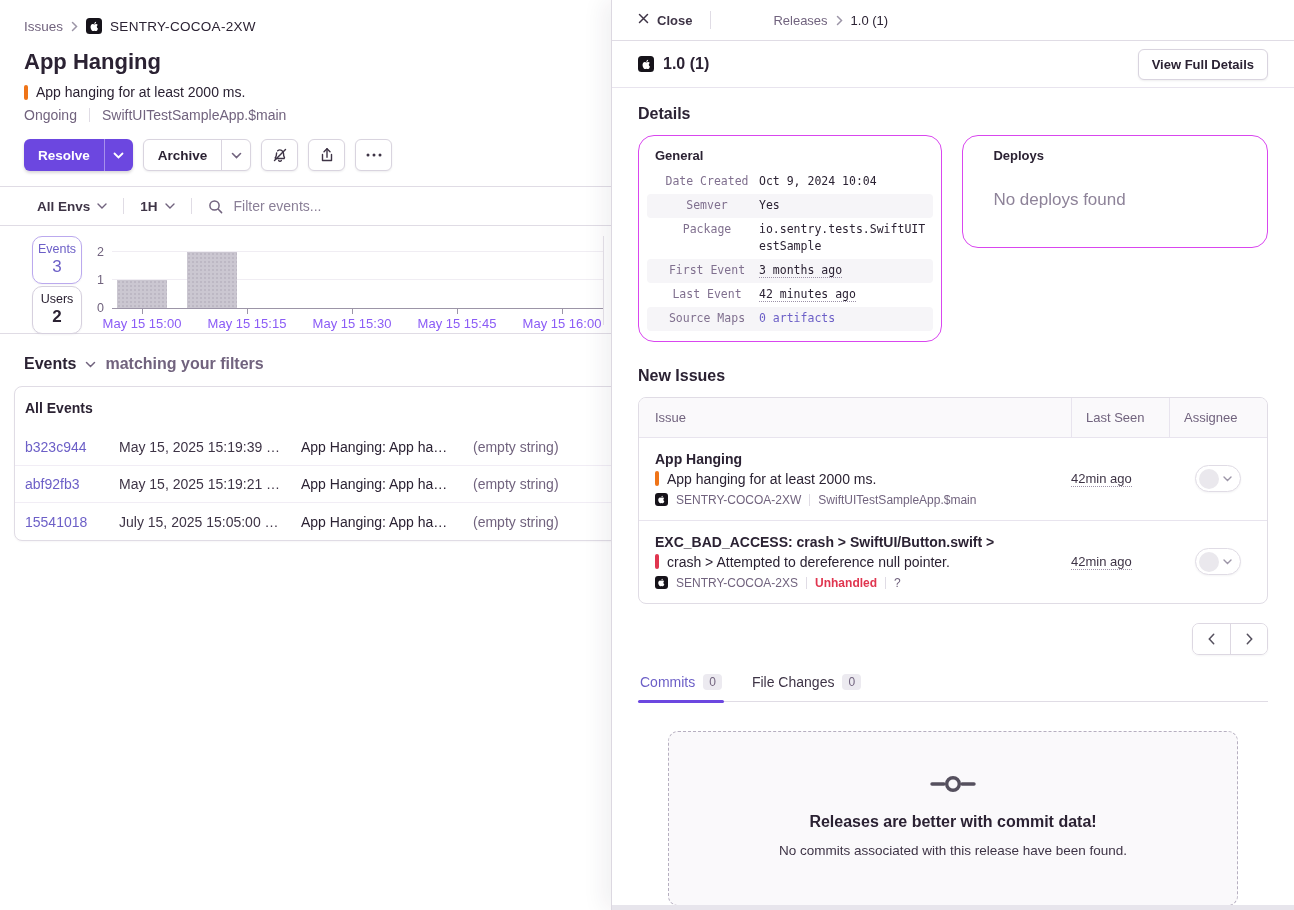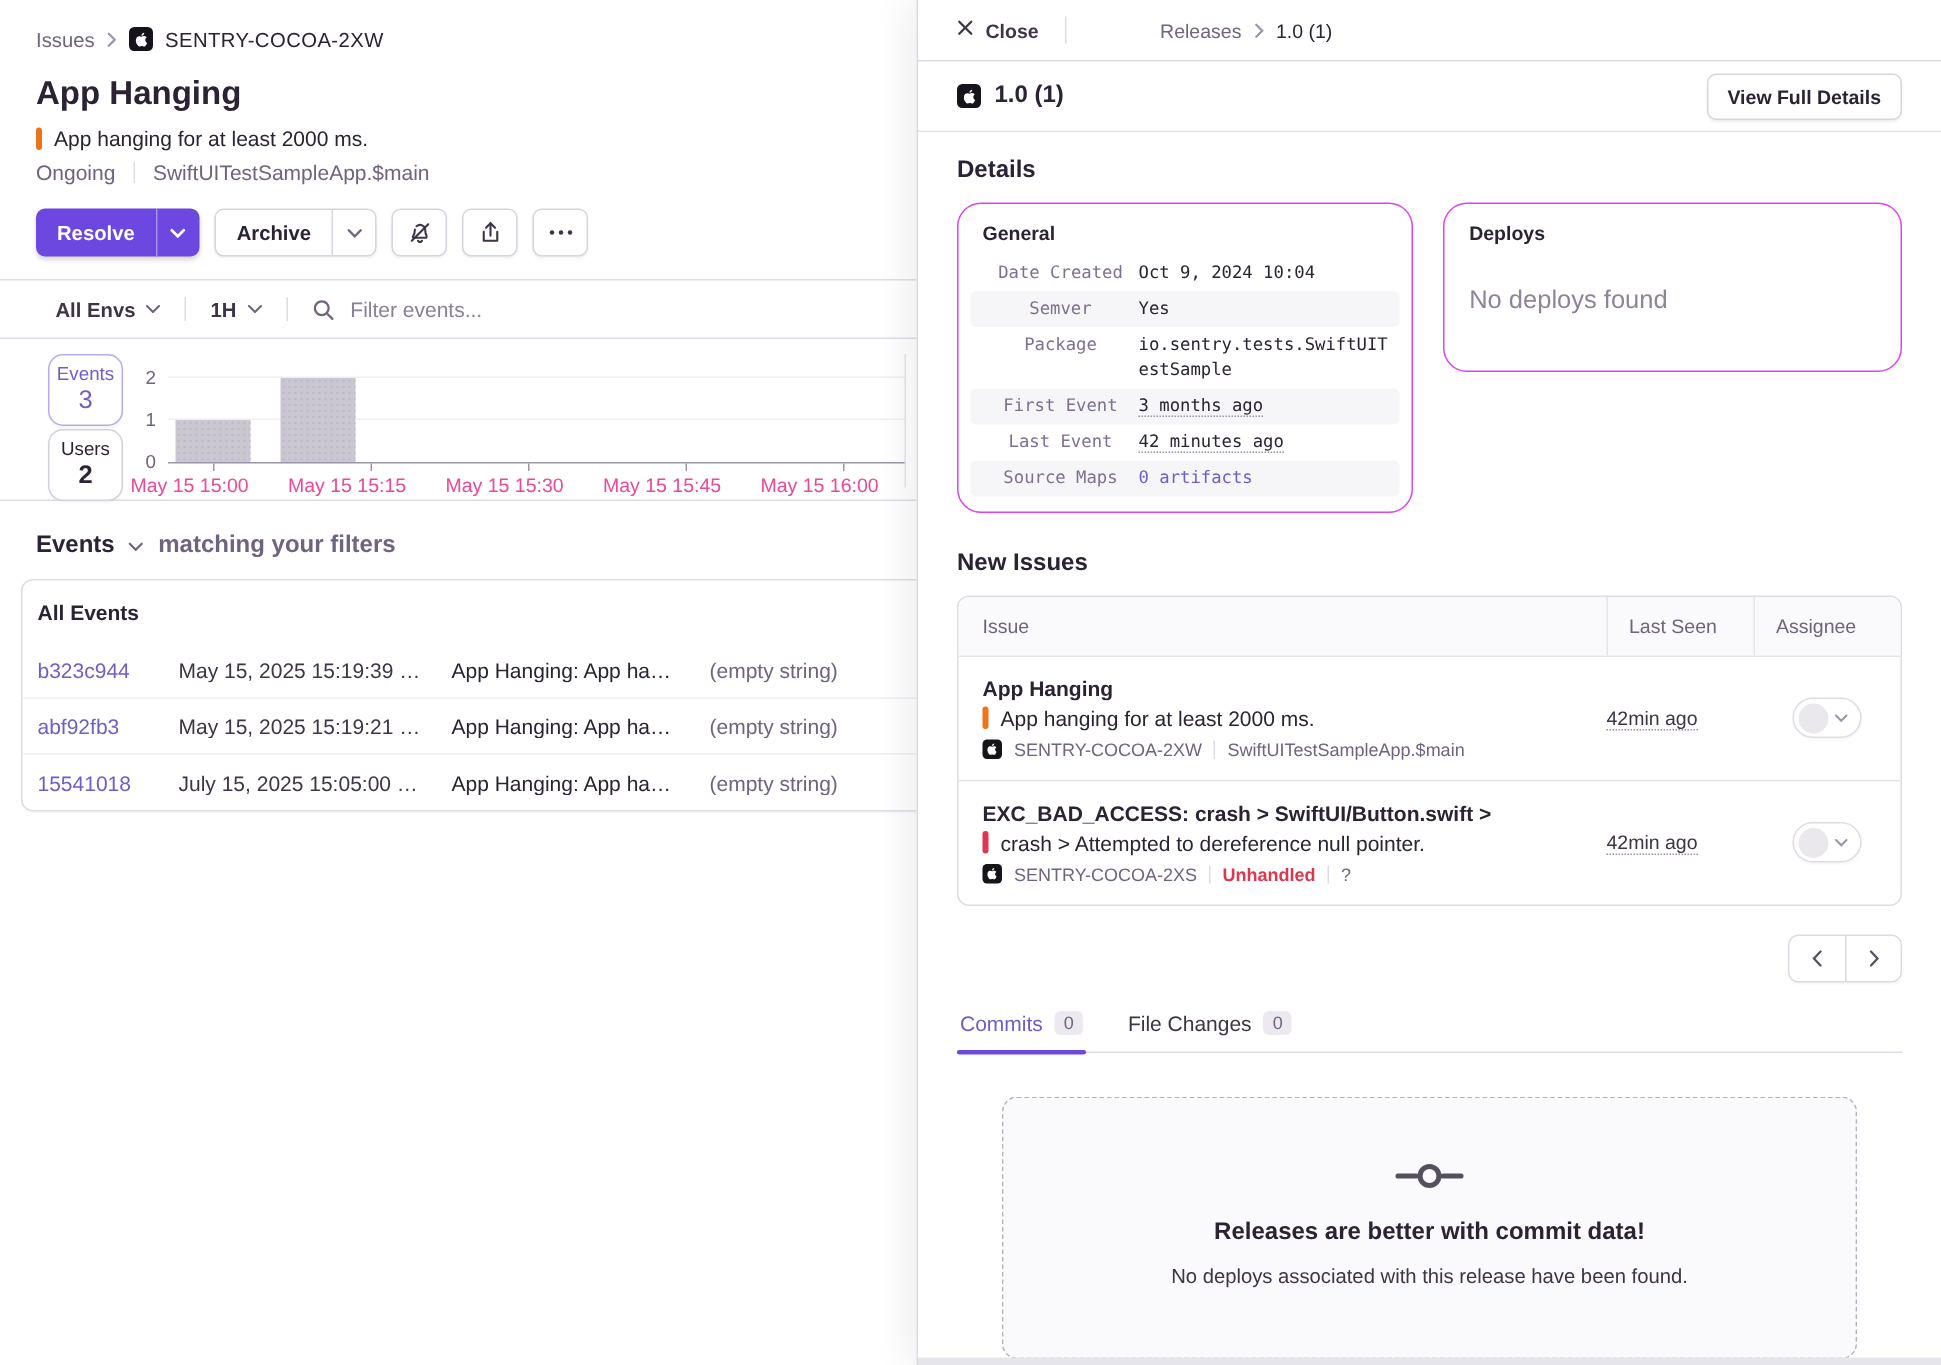--- a/index.html
+++ b/index.html
@@ -59,21 +59,21 @@
   .stat-card.selected { border-color:#BBA9EE; }
   .stat-card.selected .lbl, .stat-card.selected .val { color:#6C5FC7; }
   .stat-card.selected .val { font-weight:400; }
 
   .plot { position:absolute; left:112px; top:20px; width:492px; height:63px; border-bottom:1px solid #9C95A7; }
   .gridline { position:absolute; left:0; right:0; height:1px; background:#F0EDF3; }
   .bar { position:absolute; bottom:0; width:50px; background:#CBC7D1;
          background-image:radial-gradient(#BDB8C4 0.8px, transparent 0.8px); background-size:4px 4px; }
   .tickmark { position:absolute; bottom:-6px; width:1px; height:5px; background:#9C95A7; }
   .ylab { position:absolute; left:88px; width:16px; text-align:right; font-size:12.5px; color:#71637E; }
-  .xlab { position:absolute; top:90px; width:110px; text-align:left; font-size:13px; color:#ec4899; white-space:nowrap; }
+  .xlab { position:absolute; top:90px; width:110px; text-align:center; font-size:13px; color:#8b5cf6; white-space:nowrap; }
   .plot-right-border { position:absolute; left:603px; top:10px; bottom:8px; width:1px; background:#E6E3EA; }
 
   .list-heading { display:flex; align-items:center; gap:9px; margin:21px 0 13px 24px; font-size:16px; }
   .list-heading .primary { font-weight:700; color:#2B2233; }
   .list-heading .secondary { font-weight:700; color:#71637E; }
 
   .events-card { margin-left:14px; width:747px; border:1px solid #E0DCE5; border-radius:8px; background:#fff; overflow:hidden; box-shadow:0 1px 2px rgba(43,34,51,.04); }
   .events-card-title { padding:13px 10px; font-size:14px; font-weight:700; color:#2B2233; }
   .etable-header { display:grid; grid-template-columns:94px 182px 172px 1fr; background:#FAF9FB; border-top:1px solid #E8E4EE; border-bottom:1px solid #E8E4EE; color:#71637E; font-size:13px; font-weight:600; }
   .etable-header > div { padding:9px 10px; display:flex; align-items:center; gap:5px; }
@@ -108,21 +108,21 @@
   .general-card { width:306px; padding:12px 8px 10px; }
   .card-title { font-size:13px; font-weight:700; color:#2B2233; padding:0 8px; margin-bottom:7px; }
   .kv { display:grid; grid-template-columns:104px 1fr; padding:3px 8px; border-radius:4px;
         font-family:"DejaVu Sans Mono", monospace; font-size:11.5px; line-height:1.55; }
   .kv.alt { background:#F6F5F8; }
   .kv .k { color:#80708F;text-align:center; }
   .kv .v { color:#2B2233; word-break:break-word; }
   .dotted { border-bottom:1px dotted #9C92A8; cursor:default; }
   .mono-link { color:#6C5FC7; cursor:pointer; }
 
-  .deploys-card { width:307px; height:113px; padding:12px 16px; }
+  .deploys-card { width:307px; height:113px; padding:12px 30px; }
   .deploys-empty { text-align:left; font-size:17px; color:#8E8399; margin-top:27px; }
 
   .issues-card { border:1px solid #E0DCE5; border-radius:8px; overflow:hidden; margin-top:2px; }
   .ihead { display:grid; grid-template-columns:1fr 98px 98px; background:#FAF9FB; color:#71637E; font-size:13px; }
   .ihead > div { padding:12px 14px 12px 16px; }
   .ihead > div + div { border-left:1px solid #E8E4EE; padding-left:14px; }
   .irow { display:grid; grid-template-columns:1fr 98px 98px; align-items:center; border-top:1px solid #E8E4EE; }
   .irow-main { padding:13px 16px; min-width:0; }
   .ititle { font-size:14px; font-weight:700; color:#2B2233; margin-bottom:4px; white-space:nowrap; overflow:hidden; text-overflow:ellipsis; }
   .imsg { display:flex; align-items:center; gap:8px; font-size:14px; color:#2B2233; margin-bottom:6px; }
@@ -479,18 +479,18 @@
 
     <div class="commits-empty">
       <div class="commit-icon-wrap">
         <svg width="48" height="24" viewBox="0 0 48 24" fill="none" stroke="#55505E" stroke-width="3.4" stroke-linecap="round">
             <line x1="3" y1="12" x2="15" y2="12"></line>
             <circle cx="24" cy="12" r="6.3"></circle>
             <line x1="33" y1="12" x2="45" y2="12"></line>
           </svg>
       </div>
       <div class="ce-title">Releases are better with commit data!</div>
-      <div class="ce-sub">No deploys associated with this release have been found.</div>
+      <div class="ce-sub">No commits associated with this release have been found.</div>
     </div>
   </div>
 
   <div class="drawer-bottom-strip"></div>
 </aside>
 
 </body></html>

